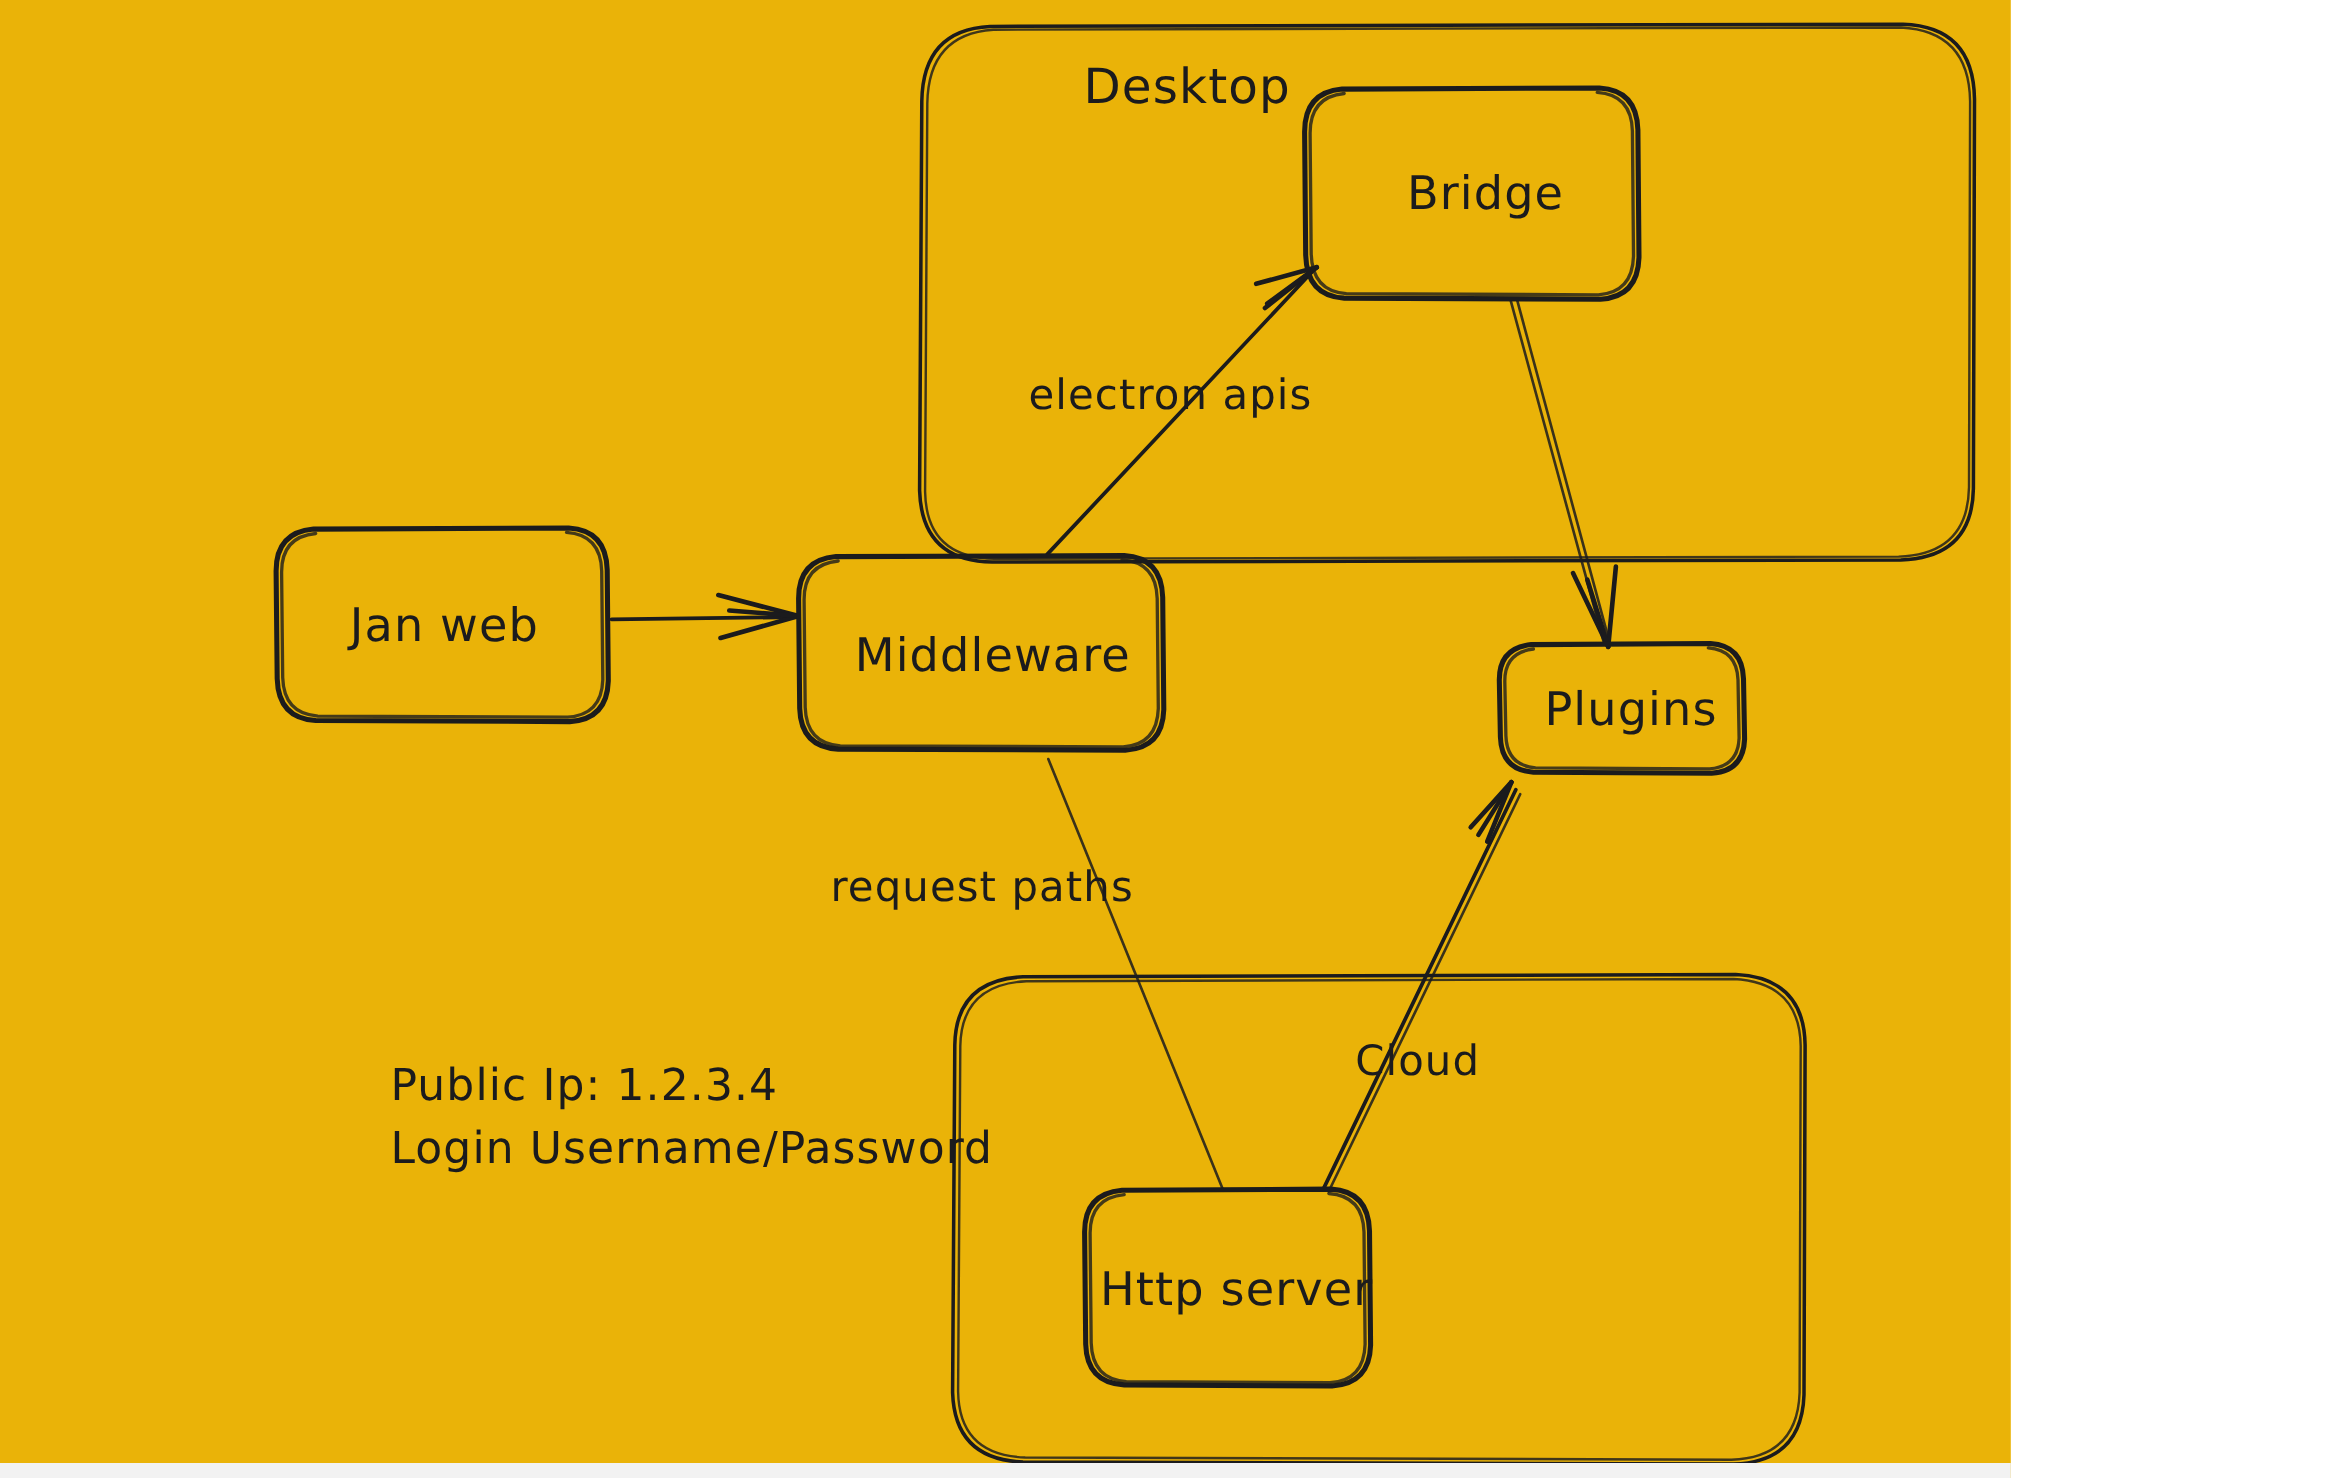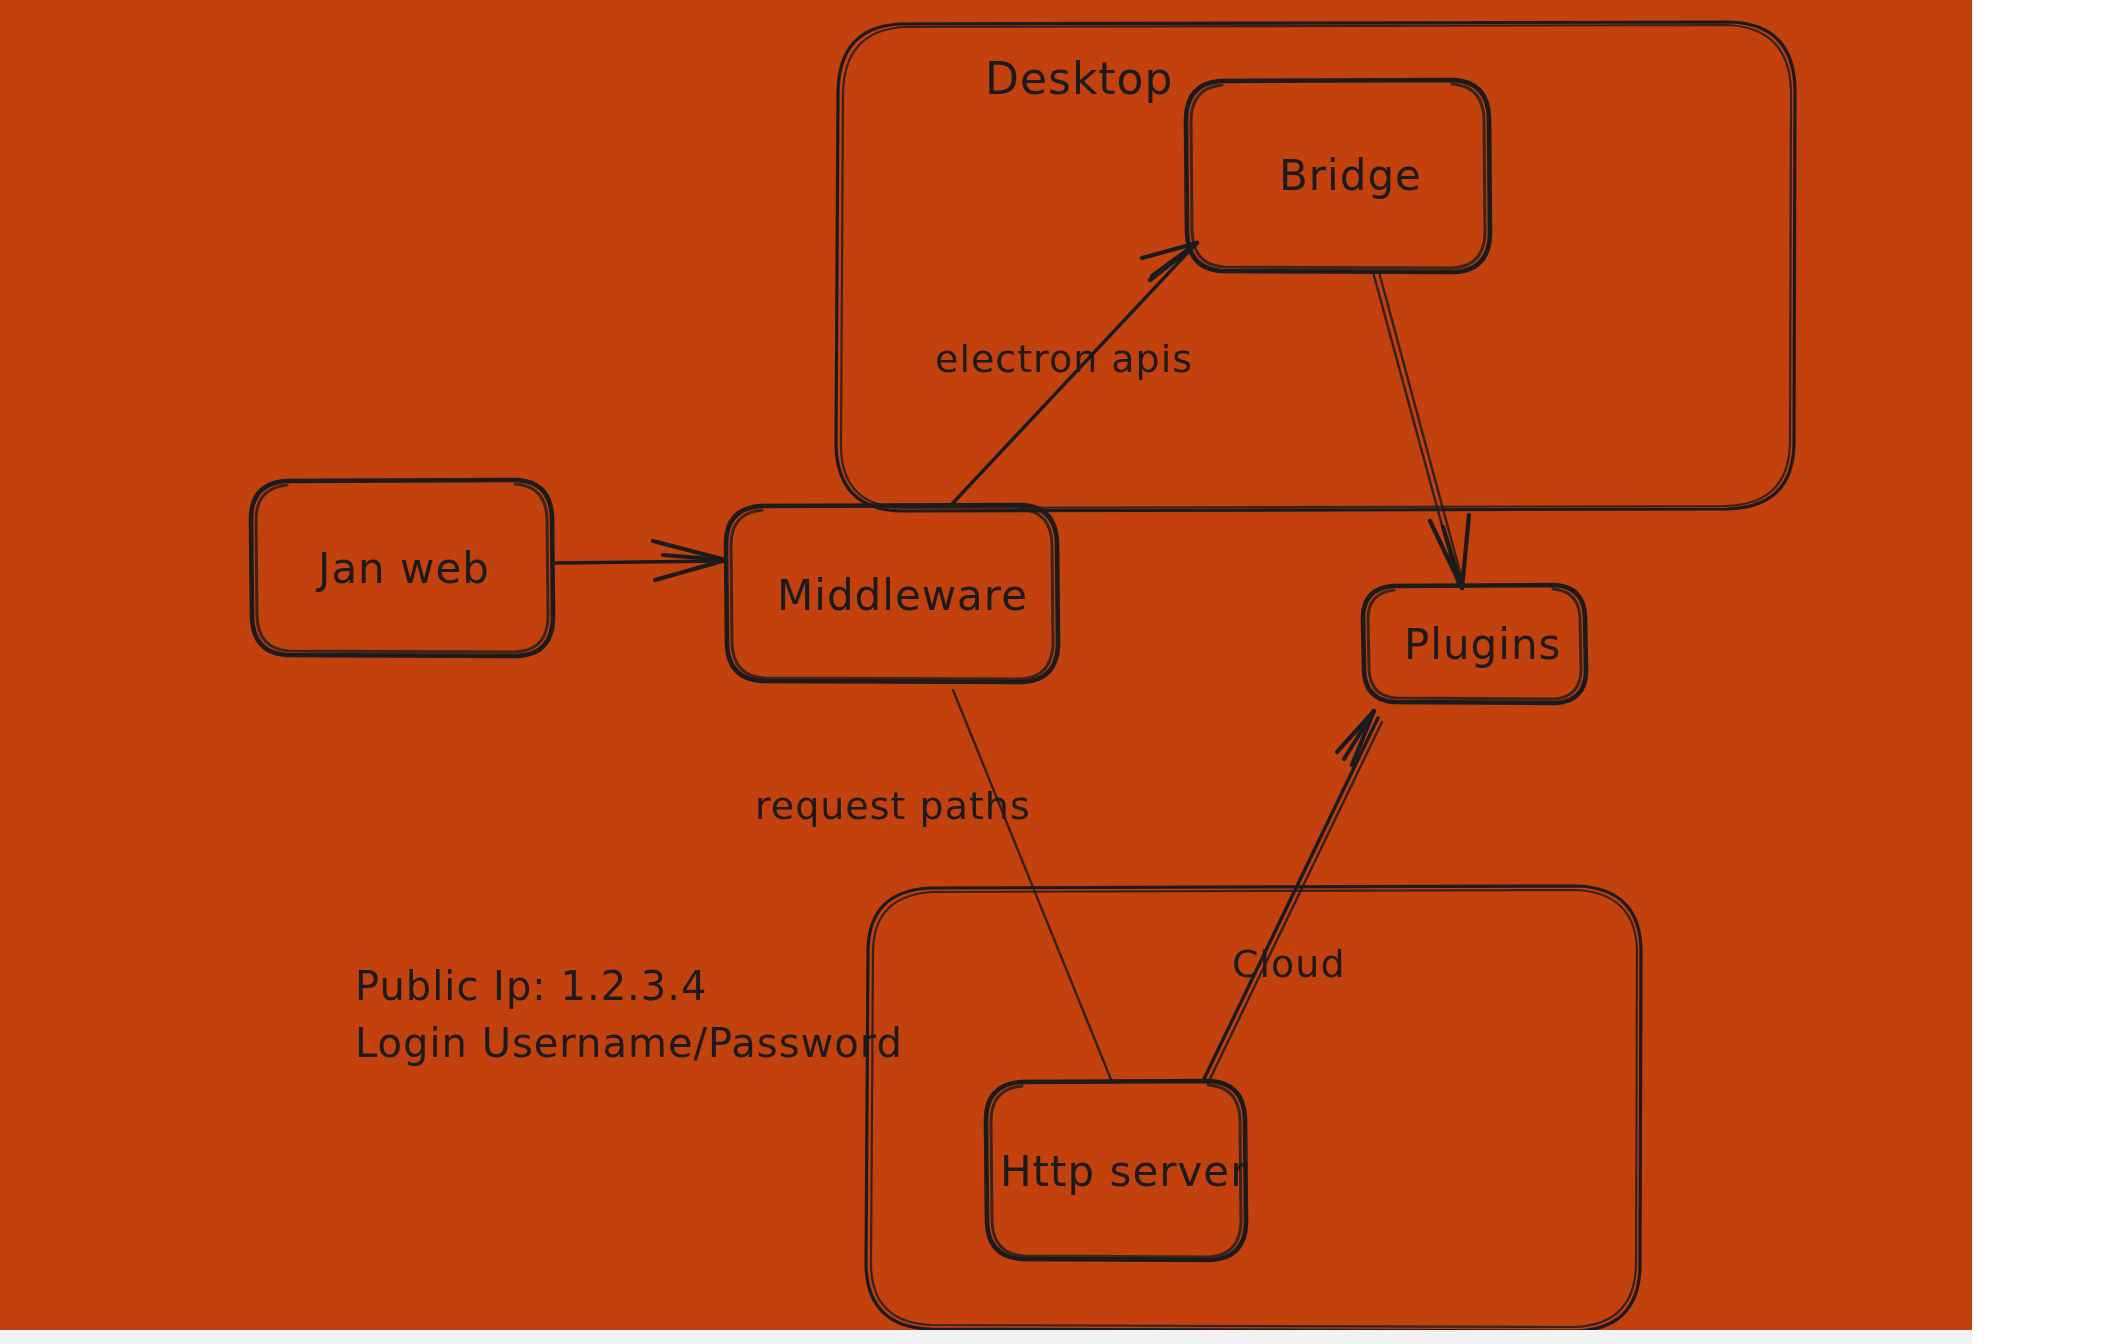--- a/index.html
+++ b/index.html
@@ -2,23 +2,23 @@
 <html><head>
 <meta charset="utf-8">
 <style>
   html, body {
     margin: 0;
     padding: 0;
     background: #ffffff;
   }
   #canvas {
     position: relative;
-    width: 1972px;
+    width: 1828px;
     height: 1344px;
-    background: #c2410c;
+    background: #eab308;
     overflow: hidden;
     font-family: "DejaVu Sans", sans-serif;
   }
   #diagram-svg {
     position: absolute;
     left: 0;
     top: 0;
     width: 2124px;
     height: 1344px;
   }

